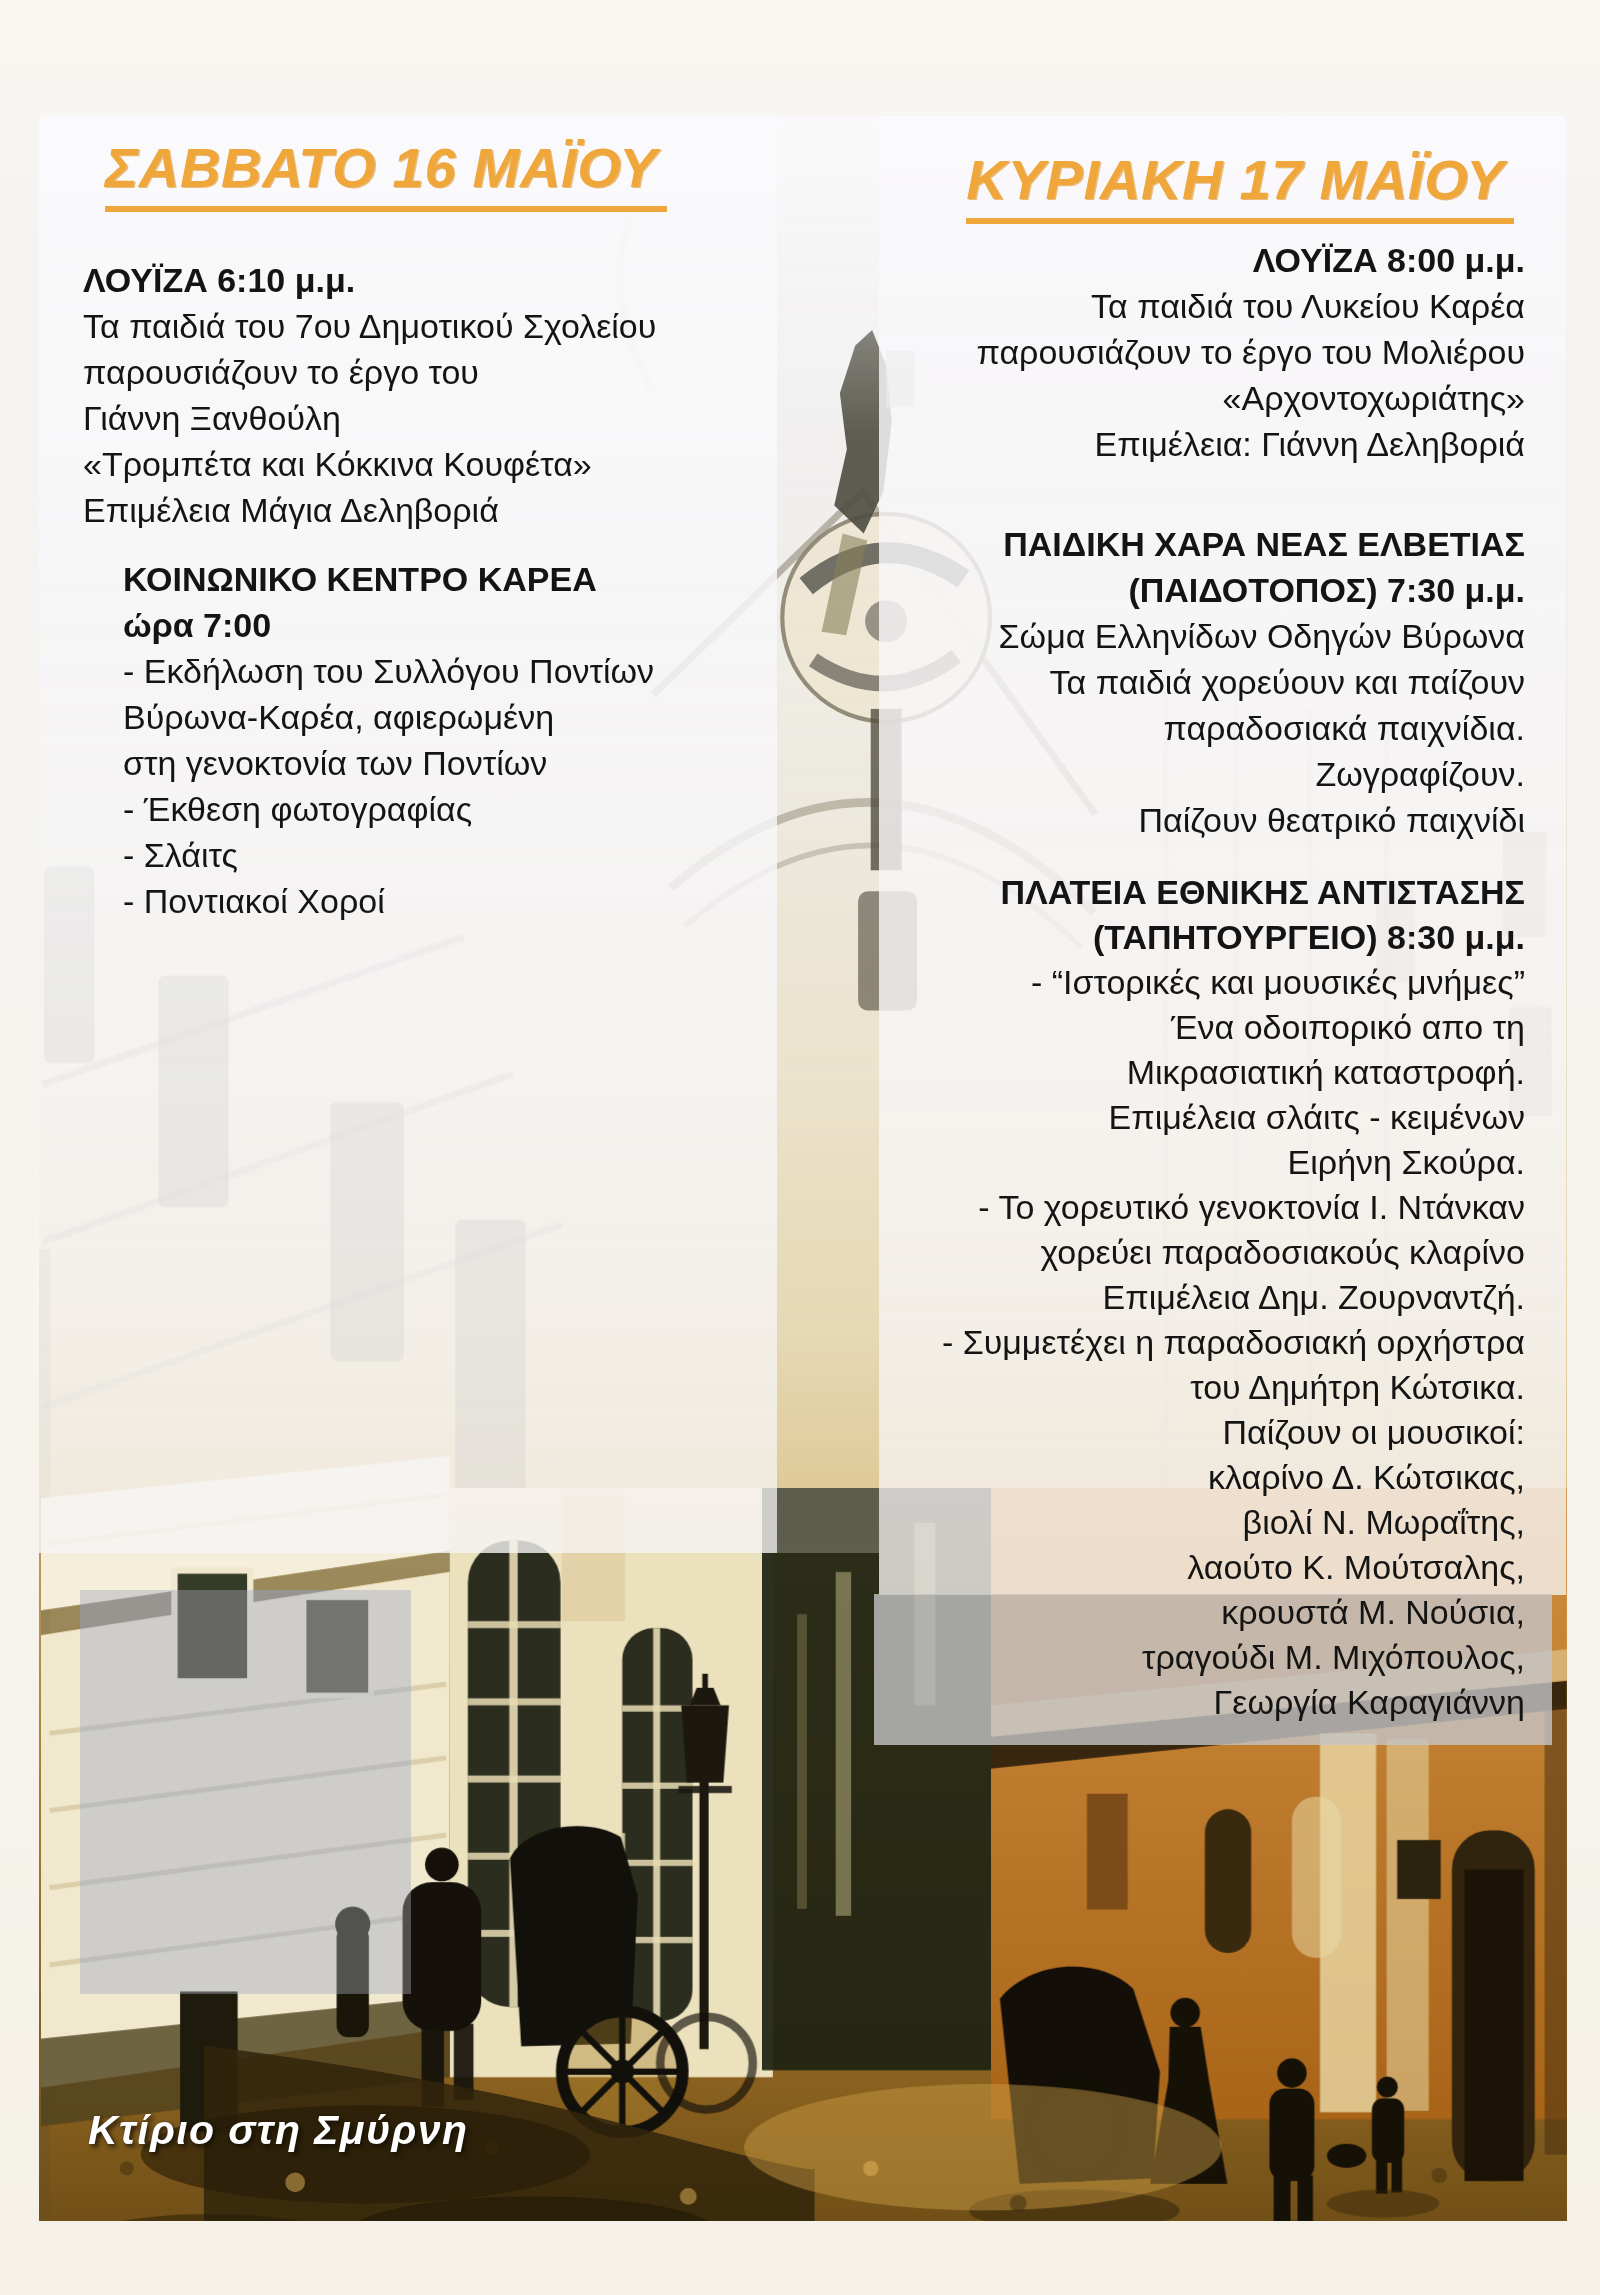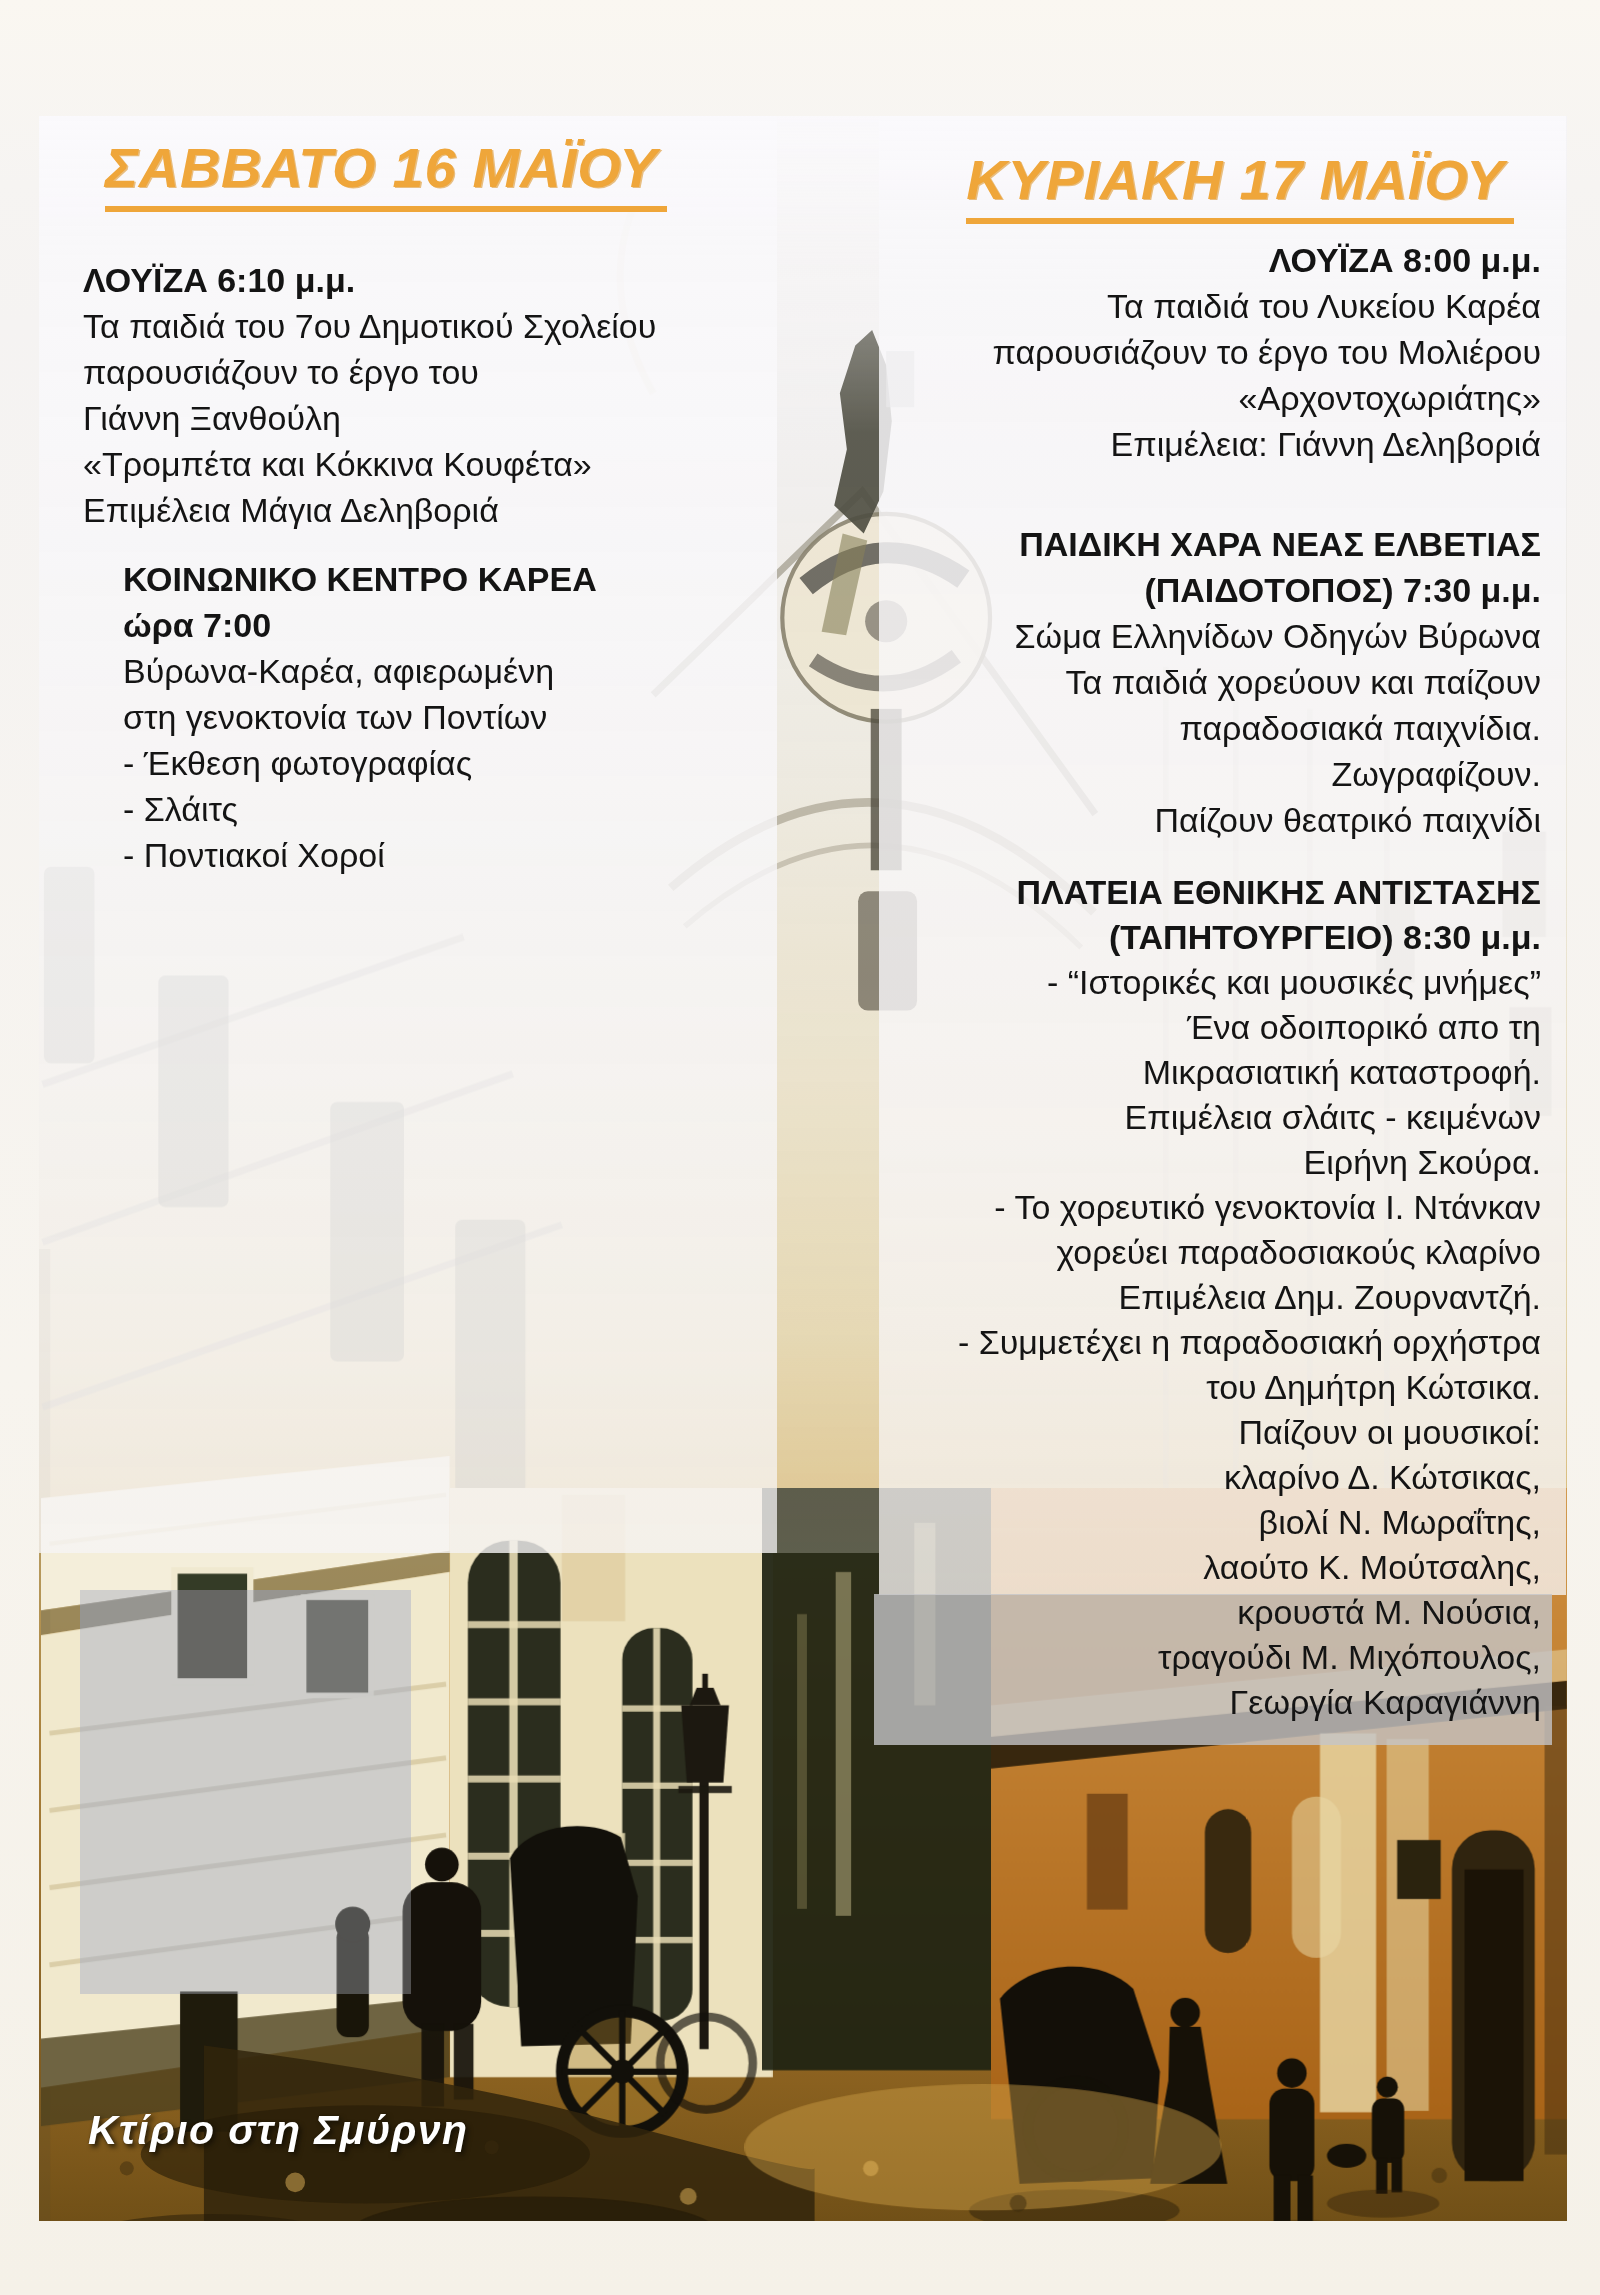--- a/index.html
+++ b/index.html
@@ -23,21 +23,21 @@
     position:absolute; font-style:italic; font-weight:bold; font-size:56px; line-height:1;
     color:#efa63a; border-bottom:6.3px solid #efa63a; padding:0 9.8px 9.8px 0;
     letter-spacing:0.7px; white-space:nowrap; text-shadow:1.4px 1.4px 0 rgba(216,140,26,.55);
   }
   #hdr-left{left:81px;top:140px;margin-left:24px;}
   #hdr-right{right:87px;top:152px;}
   .sec{position:absolute; font-size:34px; line-height:46px; color:#141414;}
   .sec div{white-space:nowrap;}
   .sec .t{font-weight:bold;}
   .sec-l{left:83px; width:702px; text-align:left;}
-  .sec-r{right:60px; width:807px; text-align:right;}
+  .sec-r{right:76px; width:807px; text-align:right;}
   #sec-l1{top:257px;} #sec-l2{top:556px;margin-left:40px;}
   #sec-r1{top:237px;} #sec-r2{top:521px;} #sec-r3{top:870px; line-height:45px;}
   #caption{
     position:absolute; left:88px; top:2107px; font-style:italic; font-weight:bold;
     font-size:41px; color:#ffffff; letter-spacing:1.4px; white-space:nowrap;
     text-shadow:2.8px 2.8px 5.6px rgba(20,15,5,.85), 0 0 1.4px rgba(0,0,0,.5);
   }
 </style>
 </head>
 <body>
@@ -242,20 +242,21 @@
     <div>Τα παιδιά του 7ου Δημοτικού Σχολείου</div>
     <div>παρουσιάζουν το έργο του</div>
     <div>Γιάννη Ξανθούλη</div>
     <div>«Τρομπέτα και Κόκκινα Κουφέτα»</div>
     <div>Επιμέλεια Μάγια Δεληβοριά</div>
   </div>
 
   <div class="sec sec-l" id="sec-l2">
     <div class="t">ΚΟΙΝΩΝΙΚΟ ΚΕΝΤΡΟ ΚΑΡΕΑ</div>
     <div class="t">ώρα 7:00</div>
+    <div>- Εκδήλωση του Συλλόγου Ποντίων</div>
     <div>Βύρωνα-Καρέα, αφιερωμένη</div>
     <div>στη γενοκτονία των Ποντίων</div>
     <div>- Έκθεση φωτογραφίας</div>
     <div>- Σλάιτς</div>
     <div>- Ποντιακοί Χοροί</div>
   </div>
 
   <div class="sec sec-r" id="sec-r1">
     <div class="t">ΛΟΥΪΖΑ 8:00 μ.μ.</div>
     <div>Τα παιδιά του Λυκείου Καρέα</div>

